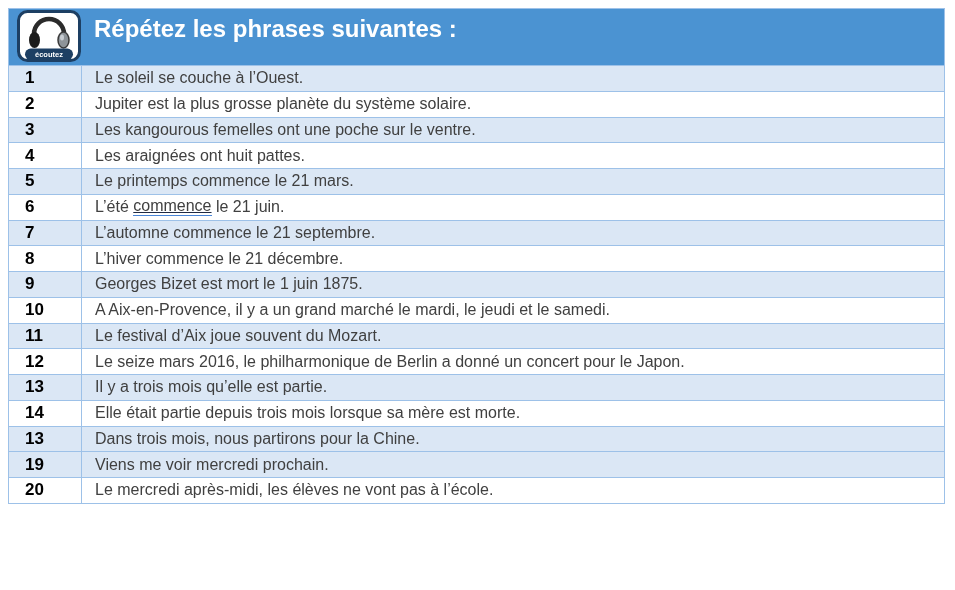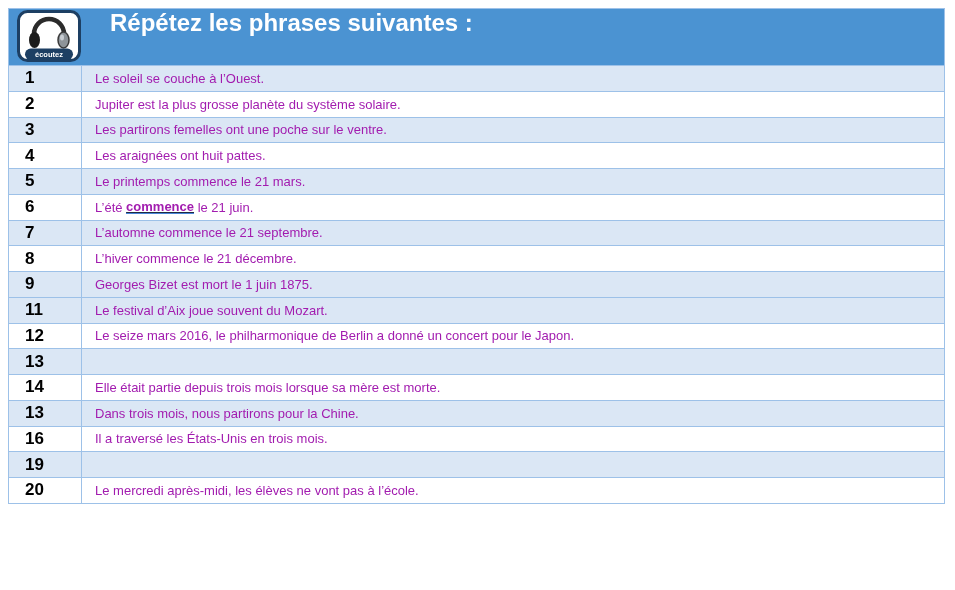--- a/index.html
+++ b/index.html
@@ -25,21 +25,22 @@
     display: flex;
     align-items: flex-start;
   }
   .listen-icon {
     margin: 1px 0 0 8px;
     width: 69px;
     height: 52px;
     flex: 0 0 auto;
   }
   .header-title {
-    margin-left: 24px;
+    margin-left: 8px;
+    padding-top: 6px;
     color: #ffffff;
     font-weight: bold;
     font-size: 24px;
     letter-spacing: 0px;
   }
   .rows {}
   .row {
     display: flex;
     height: 24.75px;
     border-top: 1px solid #9dc1e8;
@@ -52,35 +53,34 @@
     border-right: 1px solid #9dc1e8;
     font-weight: bold;
     font-size: 17px;
     color: #000000;
     display: flex;
     align-items: center;
     flex: 0 0 auto;
   }
   .phrase {
     padding-left: 13px;
-    font-size: 13px;
-    color: #a21caf;
+    font-size: 16px;
+    color: #404040;
     display: flex;
     align-items: center;
     white-space: pre-wrap;
     flex: 1 1 auto;
     overflow: hidden;
   }
   .dbl-underline {
     display: inline-block;
     text-decoration: underline;
     text-decoration-color: #1f2a44;
     border-bottom: 1.5px solid #4a86d8;
     line-height: 1.05;
-    font-weight: bold;
   }
 </style>
 </head>
 <body>
 
 <div class="worksheet">
   <div class="header">
     <div class="listen-icon">
       <svg width="64" height="52" viewBox="0 0 64 52" xmlns="http://www.w3.org/2000/svg">
         <rect x="1.5" y="1.5" width="61" height="49" rx="9" fill="#ffffff" stroke="#1d3f63" stroke-width="3"></rect>
@@ -99,21 +99,21 @@
     <div class="row alt">
       <div class="num">1</div>
       <div class="phrase">Le soleil se couche à l’Ouest.</div>
     </div>
     <div class="row">
       <div class="num">2</div>
       <div class="phrase">Jupiter est la plus grosse planète du système solaire.</div>
     </div>
     <div class="row alt">
       <div class="num">3</div>
-      <div class="phrase">Les partirons femelles ont une poche sur le ventre.</div>
+      <div class="phrase">Les kangourous femelles ont une poche sur le ventre.</div>
     </div>
     <div class="row">
       <div class="num">4</div>
       <div class="phrase">Les araignées ont huit pattes.</div>
     </div>
     <div class="row alt">
       <div class="num">5</div>
       <div class="phrase">Le printemps commence le 21 mars.</div>
     </div>
     <div class="row">
@@ -125,44 +125,46 @@
       <div class="phrase">L’automne commence le 21 septembre.</div>
     </div>
     <div class="row">
       <div class="num">8</div>
       <div class="phrase">L’hiver commence le 21 décembre.</div>
     </div>
     <div class="row alt">
       <div class="num">9</div>
       <div class="phrase">Georges Bizet est mort le 1 juin 1875.</div>
     </div>
+    <div class="row">
+      <div class="num">10</div>
+      <div class="phrase">A Aix-en-Provence, il y a un grand marché le mardi, le jeudi et le samedi.</div>
+    </div>
     <div class="row alt">
       <div class="num">11</div>
       <div class="phrase">Le festival d’Aix joue souvent du Mozart.</div>
     </div>
     <div class="row">
       <div class="num">12</div>
       <div class="phrase">Le seize mars 2016, le philharmonique de Berlin a donné un concert pour le Japon.</div>
     </div>
     <div class="row alt">
       <div class="num">13</div>
+      <div class="phrase">Il y a trois mois qu’elle est partie.</div>
     </div>
     <div class="row">
       <div class="num">14</div>
       <div class="phrase">Elle était partie depuis trois mois lorsque sa mère est morte.</div>
     </div>
     <div class="row alt">
       <div class="num">13</div>
       <div class="phrase">Dans trois mois, nous partirons pour la Chine.</div>
     </div>
-    <div class="row">
-      <div class="num">16</div>
-      <div class="phrase">Il a traversé les États-Unis en trois mois.</div>
-    </div>
     <div class="row alt">
       <div class="num">19</div>
+      <div class="phrase">Viens me voir mercredi prochain.</div>
     </div>
     <div class="row">
       <div class="num">20</div>
       <div class="phrase">Le mercredi après-midi, les élèves ne vont pas à l’école.</div>
     </div>
   </div>
 </div>
 
 </body></html>

